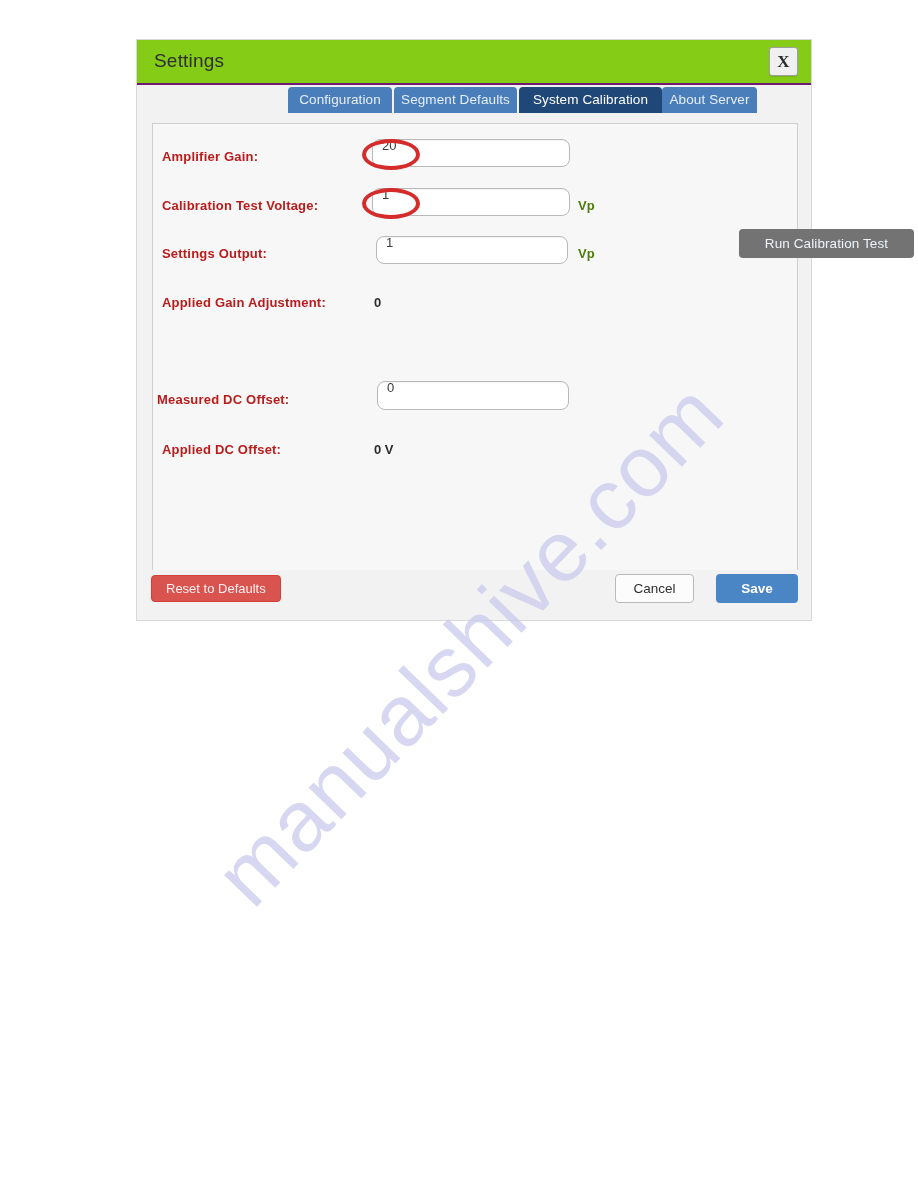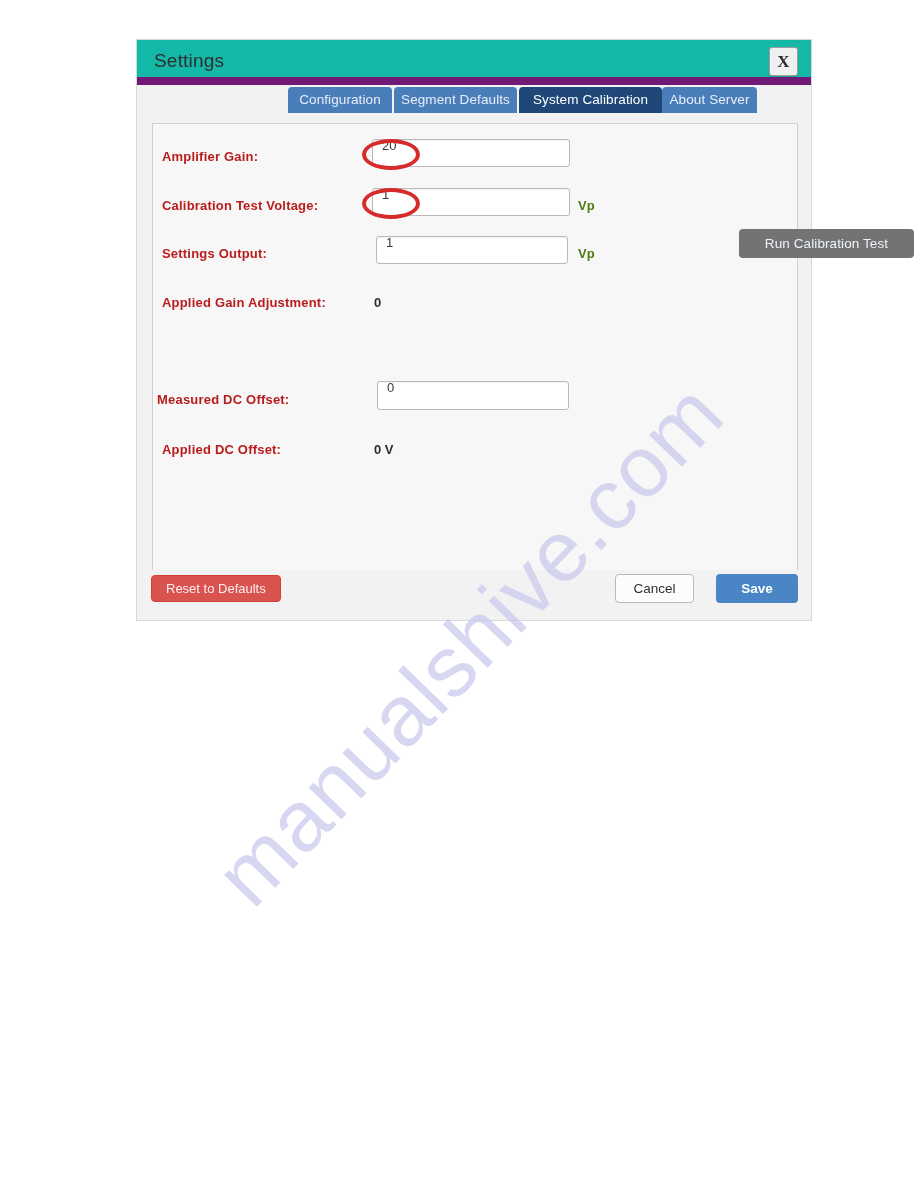--- a/index.html
+++ b/index.html
@@ -51,22 +51,22 @@
     background: #f2f2f2;
     border: 1px solid #d8d8d8;
     box-sizing: border-box;
     z-index: 10;
   }
 
   
   #dialog-titlebar {
     position: relative;
     height: 45px;
-    background: #14b8a6;
-    border-bottom: 8px solid #701a75;
+    background: #84cc16;
+    border-bottom: 2px solid #701a75;
     box-sizing: border-box;
   }
   #dialog-title {
     position: absolute;
     left: 17px;
     top: 10px;
     font-size: 19px;
     color: #2f2f2f;
     font-weight: 400;
     letter-spacing: .2px;
@@ -133,21 +133,21 @@
     font-size: 13px;
     font-weight: bold;
     color: #b91c1c;
     letter-spacing: .2px;
     white-space: nowrap;
   }
   .text-input {
     position: absolute;
     background: #ffffff;
     border: 1px solid #b9b9b9;
-    border-radius: 3px;
+    border-radius: 8px;
     box-sizing: border-box;
     font-family: "Liberation Sans", sans-serif;
     font-size: 13px;
     color: #3a3a3a;
     padding: 0 0 16px 9px;
     outline: none;
     box-shadow: inset 0 1px 1px rgba(0,0,0,.05);
   }
   .unit-label {
     position: absolute;

